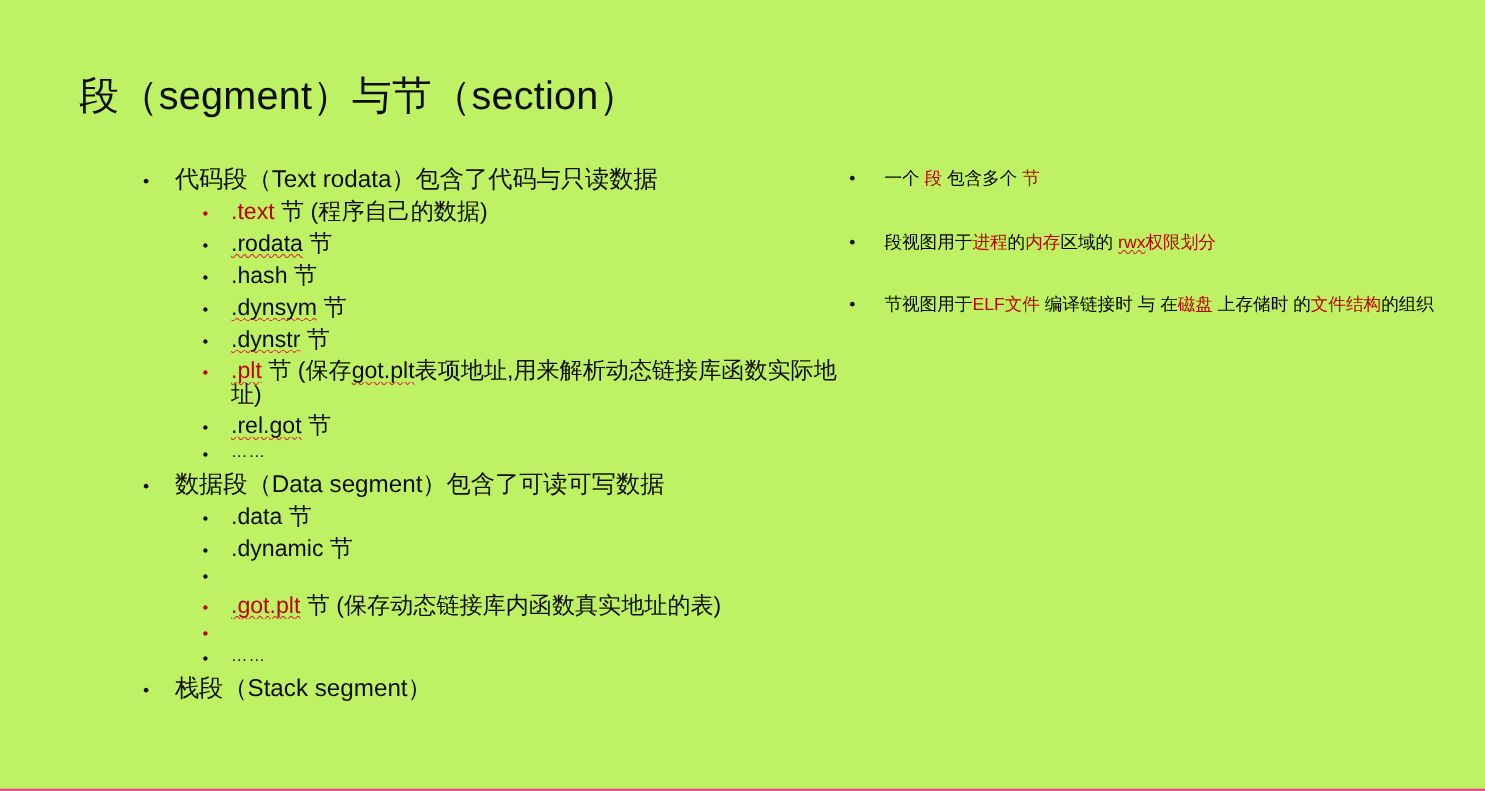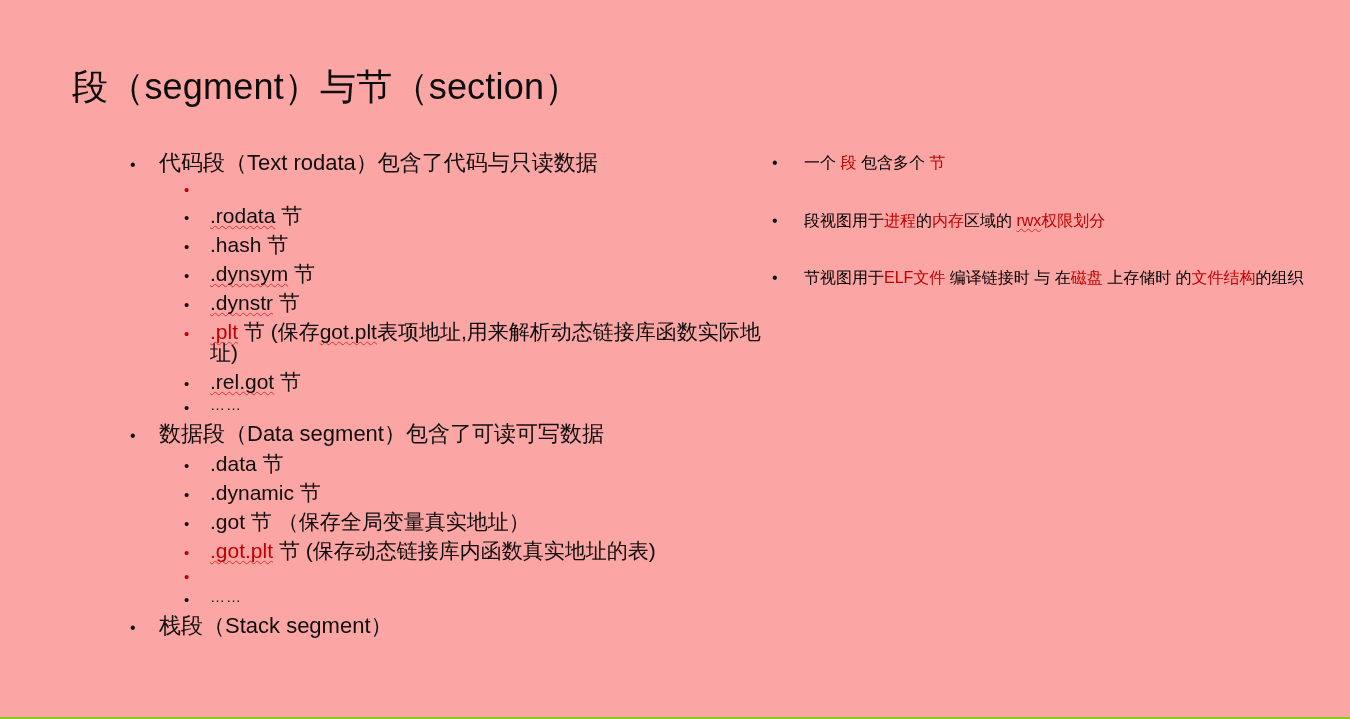--- a/index.html
+++ b/index.html
@@ -13,22 +13,22 @@
     position: relative;
     overflow: hidden;
     font-family: "Liberation Sans", "DejaVu Sans", sans-serif;
     color: #000000;
     -webkit-font-smoothing: antialiased;
   }
 
   .slide {
     position: absolute;
     inset: 0;
-    background: #fca5a5;
-    border-bottom: 2px solid #84cc16;
+    background: #bef264;
+    border-bottom: 2px solid #ec4899;
     box-sizing: border-box;
   }
 
   
   .slide-title {
     position: absolute;
     left: 72px;
     top: 64px;
     font-size: 36px;
     line-height: 1.25;
@@ -114,20 +114,21 @@
 
   <div class="slide-title">段（segment）与节（section）</div>
 
   <div class="col-left" id="col-left">
       <div class="b lvl1">
         <span class="mark">•</span>
         <span class="txt"><span>代码段（Text rodata）包含了代码与只读数据</span></span>
       </div>
       <div class="b lvl2">
         <span class="mark red">•</span>
+        <span class="txt"><span class="red">.text</span><span> 节 (程序自己的数据)</span></span>
       </div>
       <div class="b lvl2">
         <span class="mark">•</span>
         <span class="txt"><span class="sp">.rodata</span><span> 节</span></span>
       </div>
       <div class="b lvl2">
         <span class="mark">•</span>
         <span class="txt"><span>.hash</span><span> 节</span></span>
       </div>
       <div class="b lvl2">
@@ -157,21 +158,20 @@
       <div class="b lvl2">
         <span class="mark">•</span>
         <span class="txt"><span>.data 节</span></span>
       </div>
       <div class="b lvl2">
         <span class="mark">•</span>
         <span class="txt"><span>.dynamic 节</span></span>
       </div>
       <div class="b lvl2">
         <span class="mark">•</span>
-        <span class="txt"><span>.got 节 （保存全局变量真实地址）</span></span>
       </div>
       <div class="b lvl2">
         <span class="mark red">•</span>
         <span class="txt"><span class="red sp">.got.plt</span><span> 节 (保存动态链接库内函数真实地址的表)</span></span>
       </div>
       <div class="b lvl2">
         <span class="mark red">•</span>
       </div>
       <div class="b lvl2 ell">
         <span class="mark">•</span>

